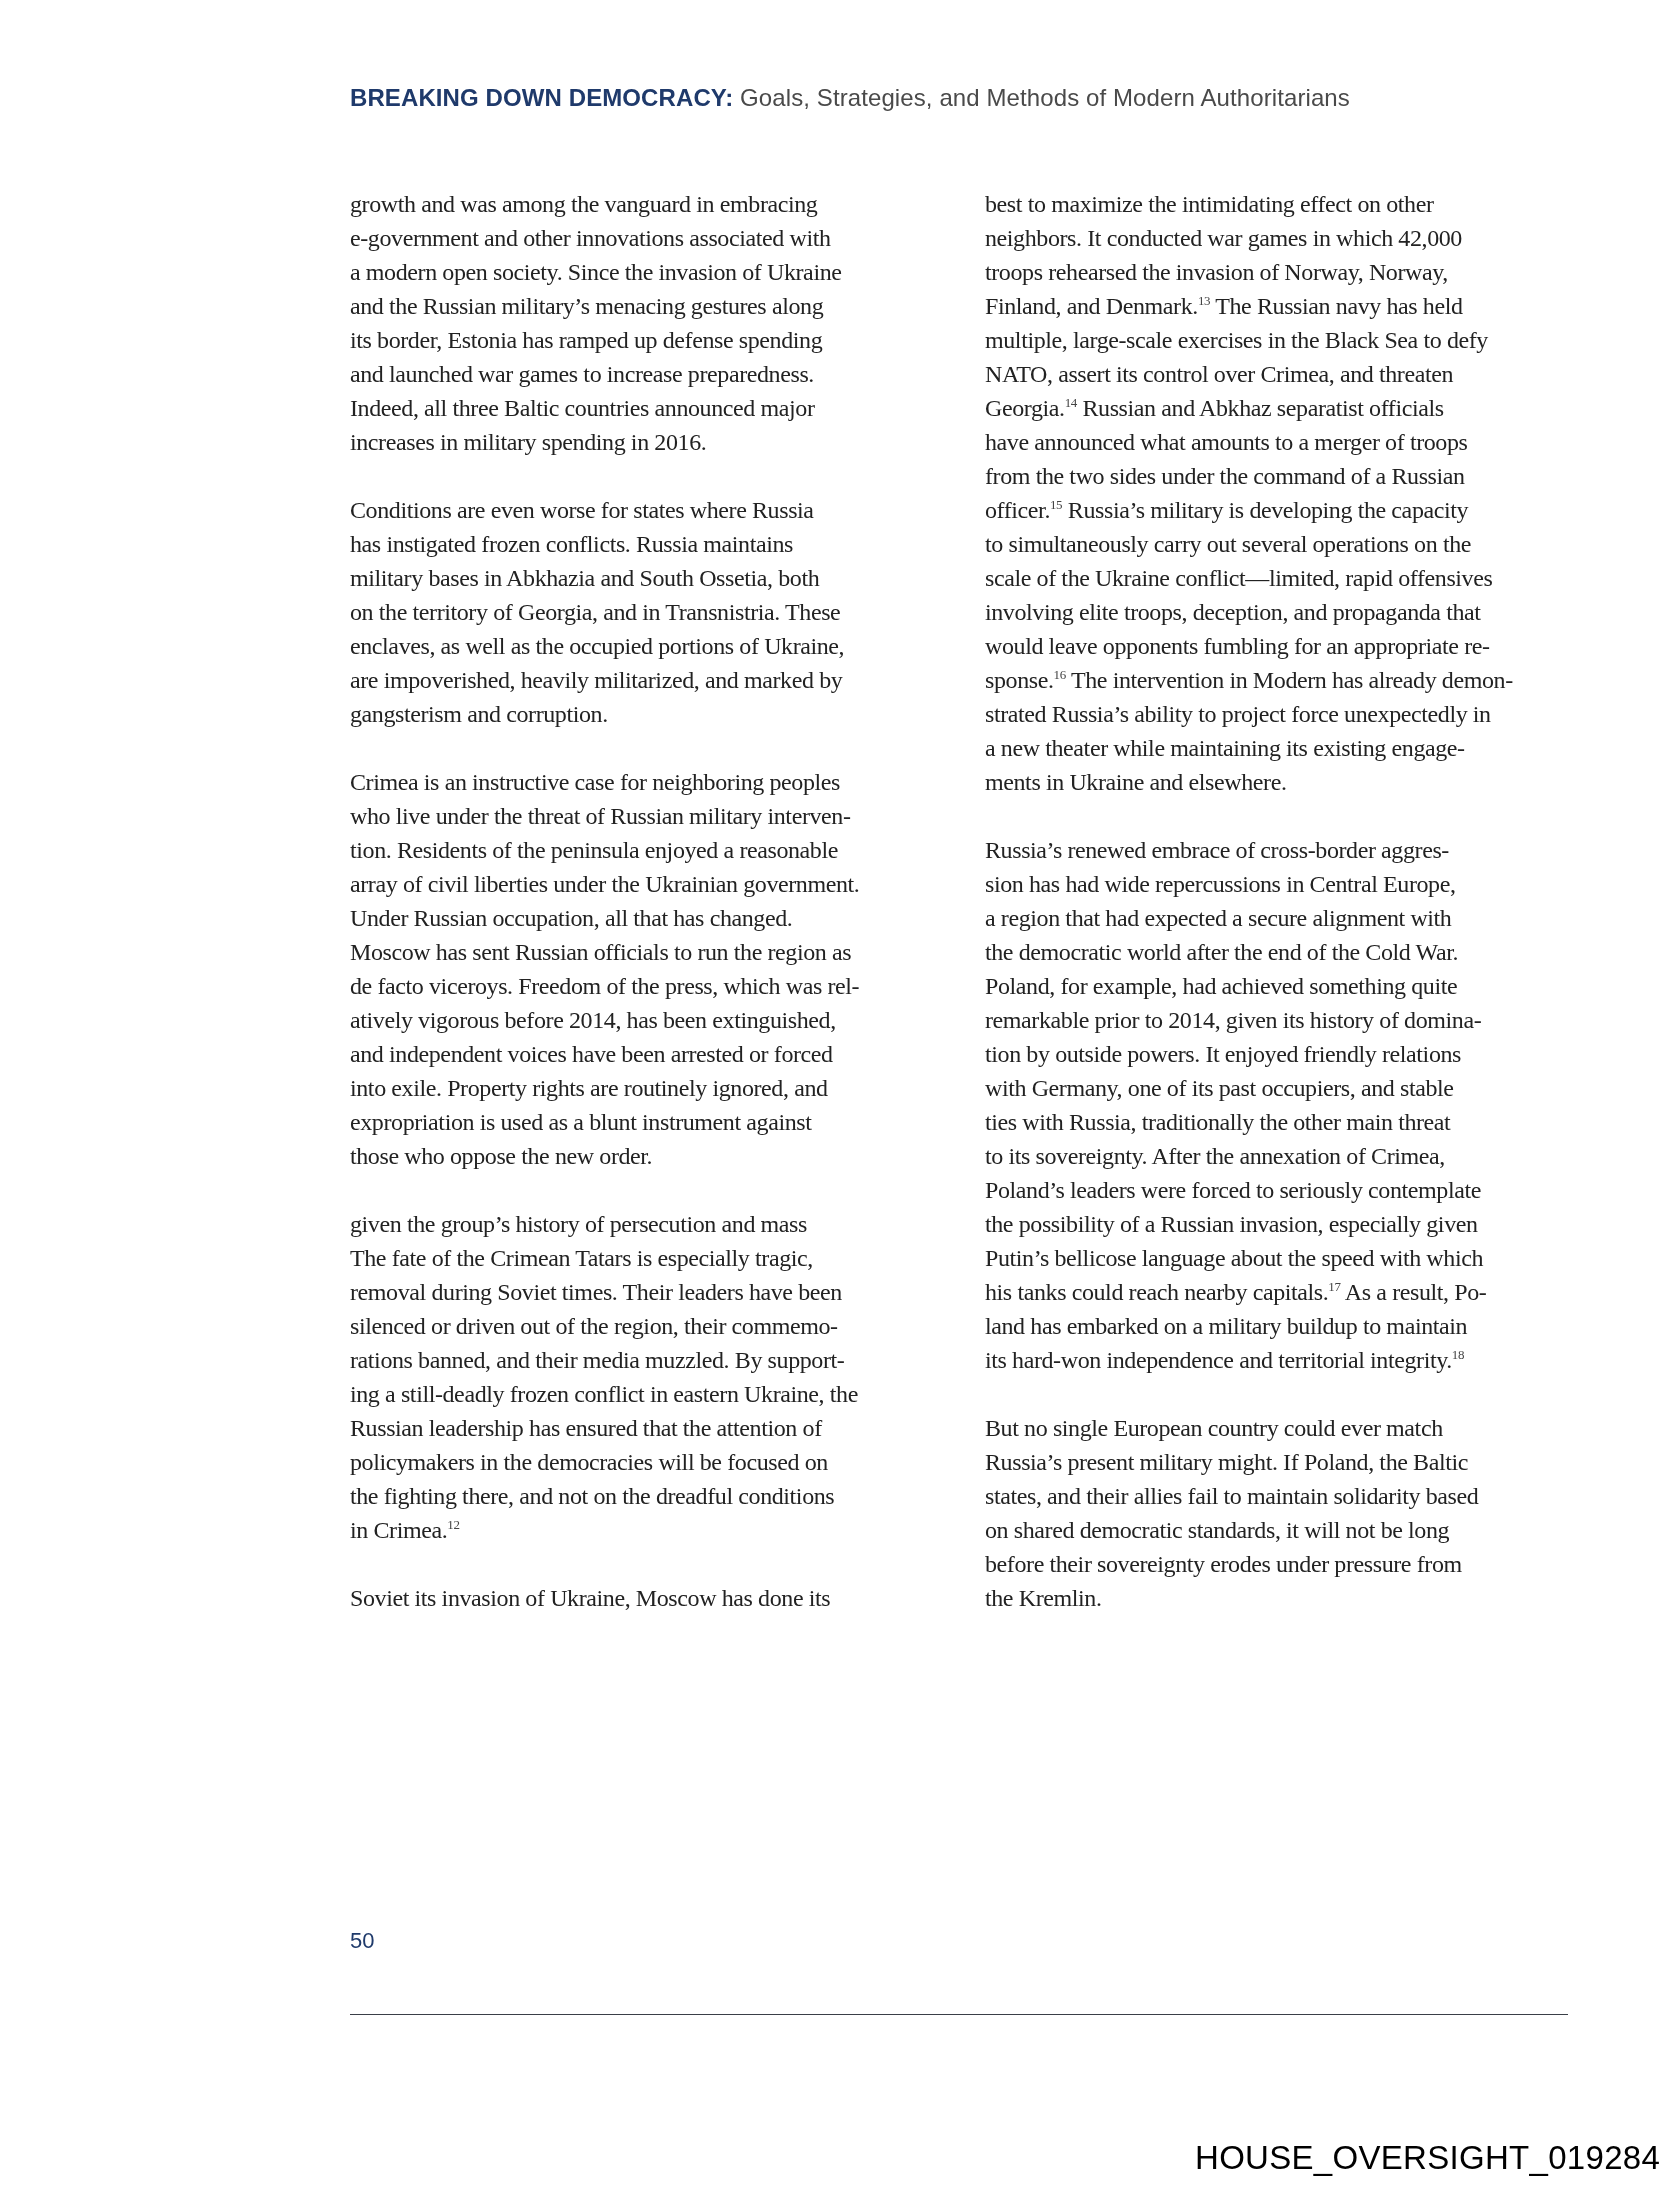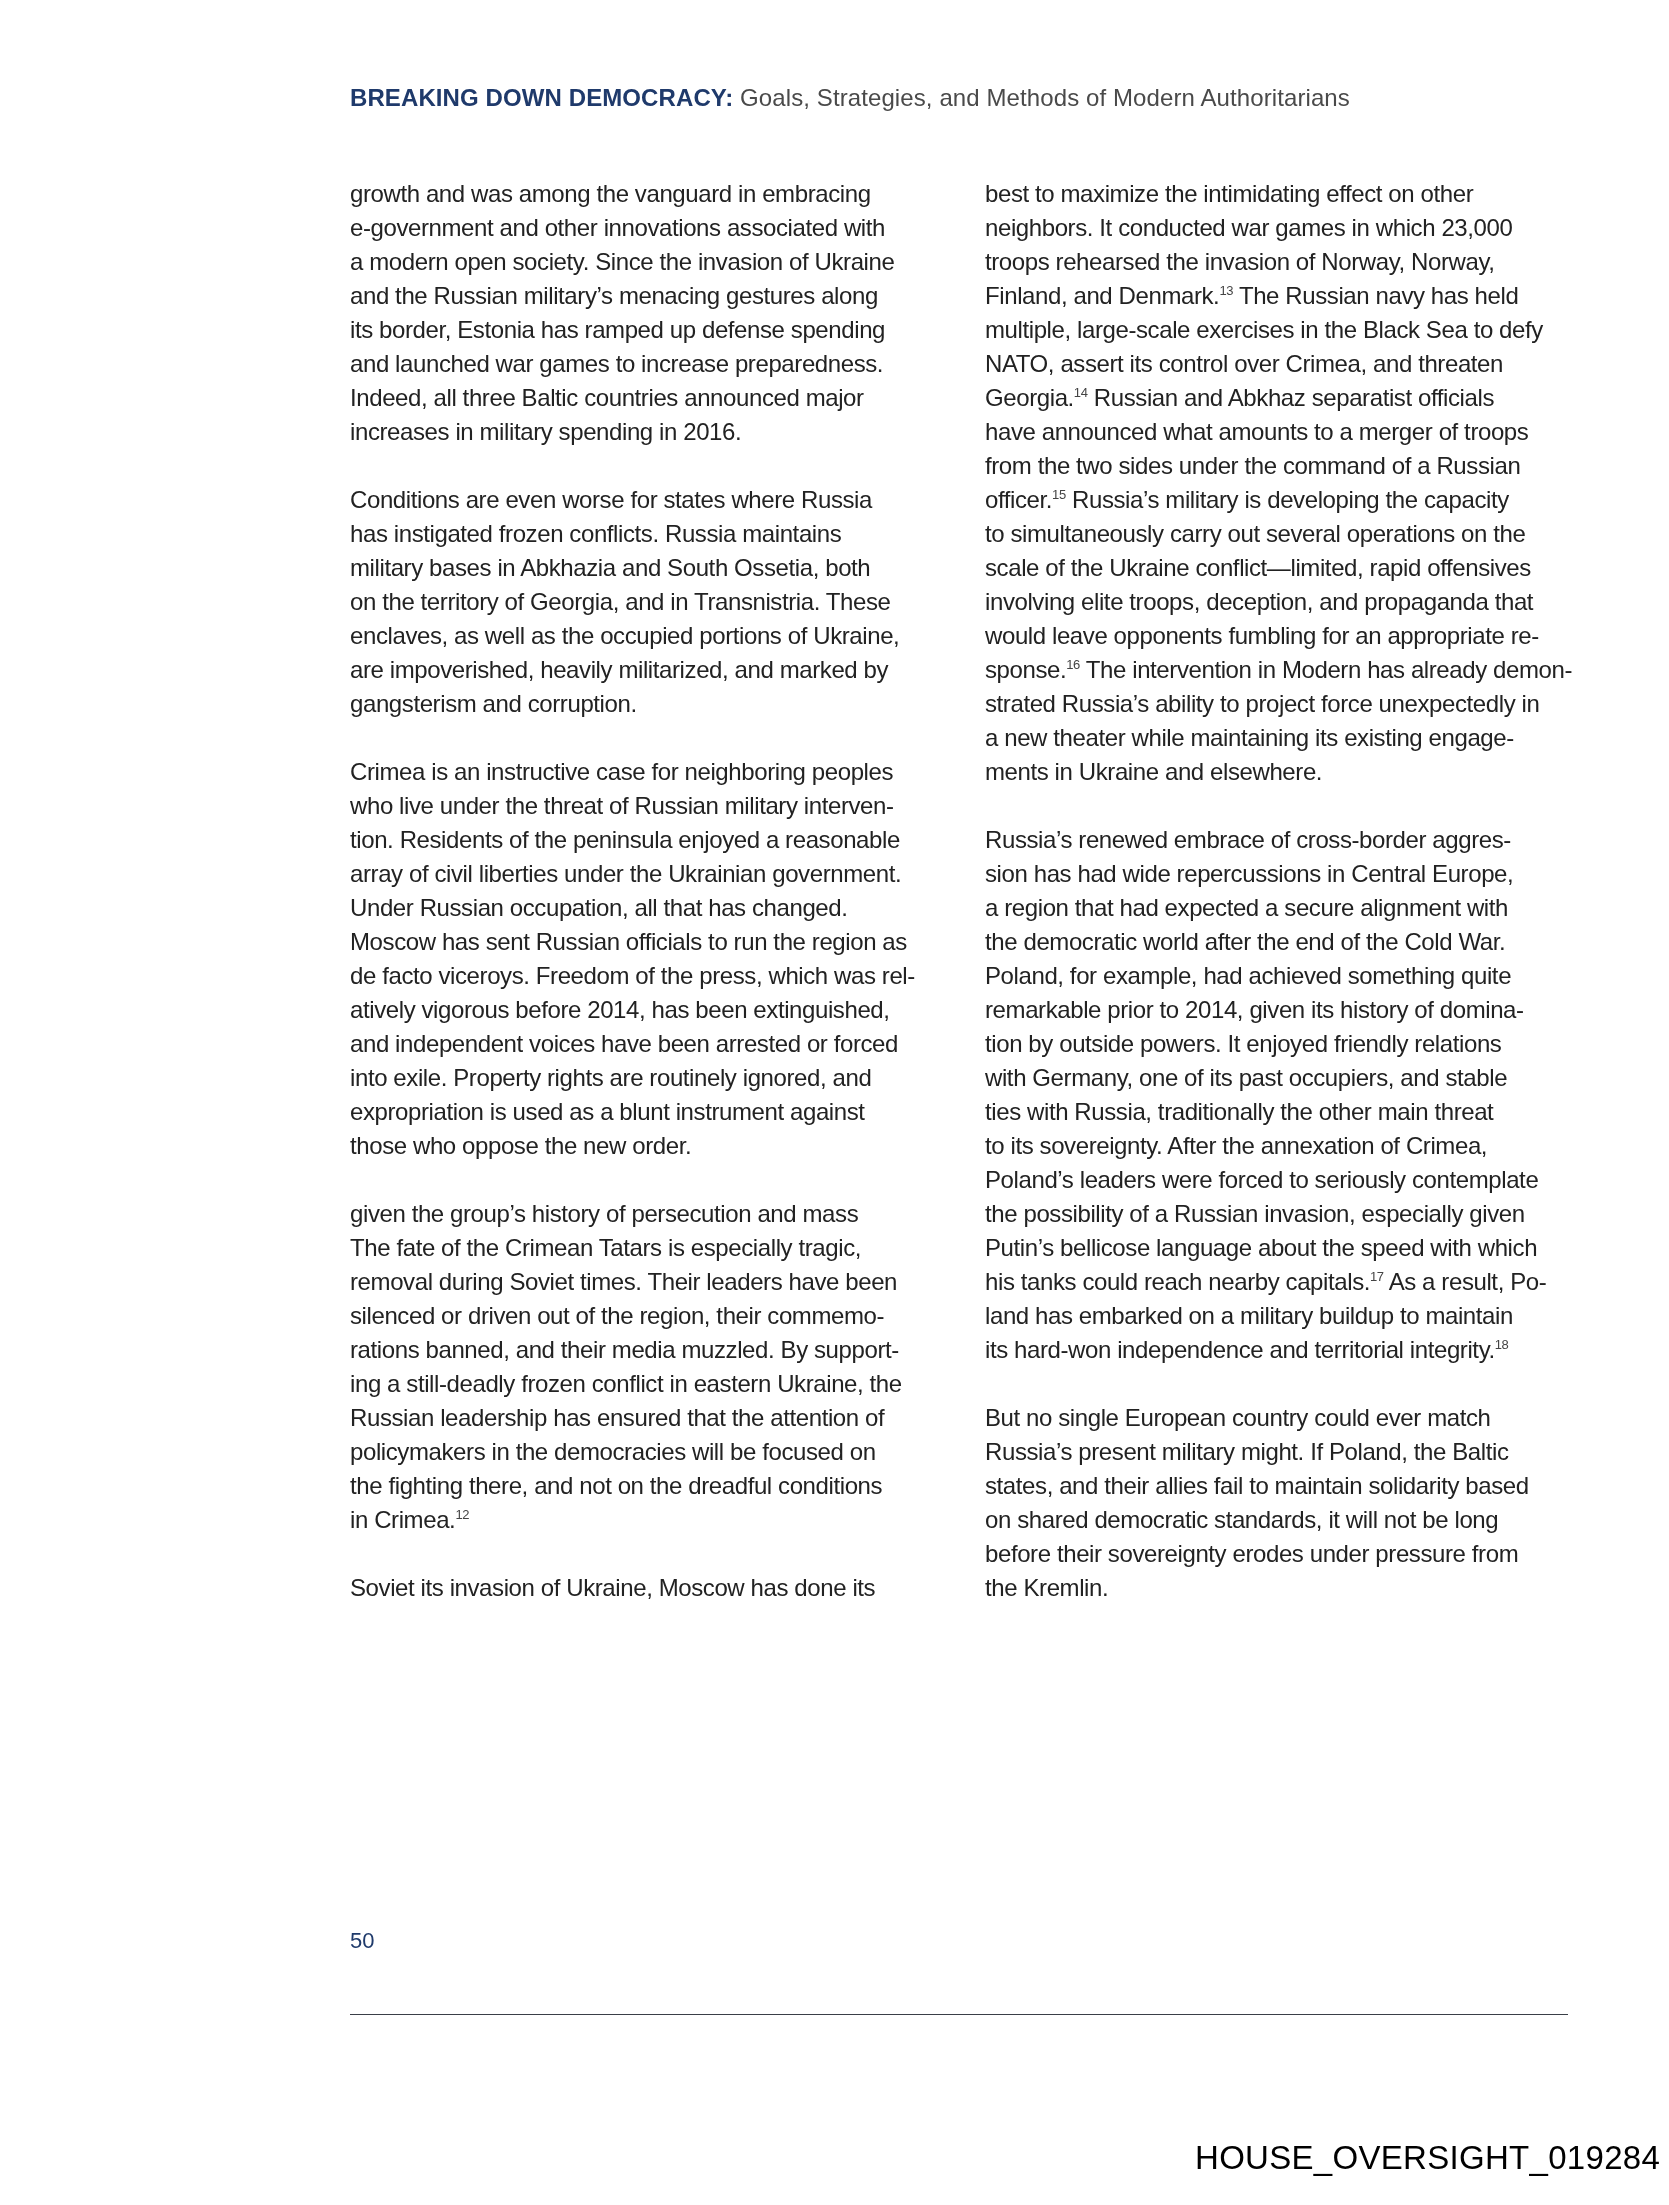--- a/index.html
+++ b/index.html
@@ -5,22 +5,22 @@
   html, body { margin: 0; padding: 0; background: #ffffff; }
   body { width: 1669px; height: 2205px; position: relative; overflow: hidden; }
   .header {
     position: absolute; left: 350px; top: 84px;
     font-family: "Liberation Sans", sans-serif; font-size: 24px; letter-spacing: 0.1px;
     white-space: nowrap;
   }
   .header .series { color: #1f3a6b; font-weight: bold; }
   .header .subtitle { color: #4a4a4a; font-weight: normal; }
   .col {
-    position: absolute; top: 177px; width: 583px;
-    font-family: Liberation Sans, sans-serif; font-size: 24px; line-height: 34px;
+    position: absolute; top: 187px; width: 583px;
+    font-family: Liberation Serif, serif; font-size: 24px; line-height: 34px;
     color: #222222; letter-spacing: -0.4px;
   }
   .col.left { left: 350px; }
   .col.right { left: 985px; }
   .para { margin: 0 0 34px 0; }
   .line { display: block; white-space: nowrap; }
   sup { font-size: 13px; line-height: 0; vertical-align: 9.2px; color: #444; text-align: center; }
   .divider {
     position: absolute; left: 350px; top: 2014px; width: 1218px; height: 0;
     border-top: 1.3px solid #3a3f47;
@@ -89,21 +89,21 @@
     <span class="line"><span>in Crimea.</span><sup>12</sup></span>
   </p>
   <p class="para">
     <span class="line">Soviet its invasion of Ukraine, Moscow has done its</span>
   </p>
 </div>
 
 <div class="col right">
   <p class="para">
     <span class="line">best to maximize the intimidating effect on other</span>
-    <span class="line">neighbors. It conducted war games in which 23,000</span>
+    <span class="line">neighbors. It conducted war games in which 42,000</span>
     <span class="line">troops rehearsed the invasion of Norway, Norway,</span>
     <span class="line"><span>Finland, and Denmark.</span><sup>13</sup><span> The Russian navy has held</span></span>
     <span class="line">multiple, large-scale exercises in the Black Sea to defy</span>
     <span class="line">NATO, assert its control over Crimea, and threaten</span>
     <span class="line"><span>Georgia.</span><sup>14</sup><span> Russian and Abkhaz separatist officials</span></span>
     <span class="line">have announced what amounts to a merger of troops</span>
     <span class="line">from the two sides under the command of a Russian</span>
     <span class="line"><span>officer.</span><sup>15</sup><span> Russia’s military is developing the capacity</span></span>
     <span class="line">to simultaneously carry out several operations on the</span>
     <span class="line">scale of the Ukraine conflict—limited, rapid offensives</span>

